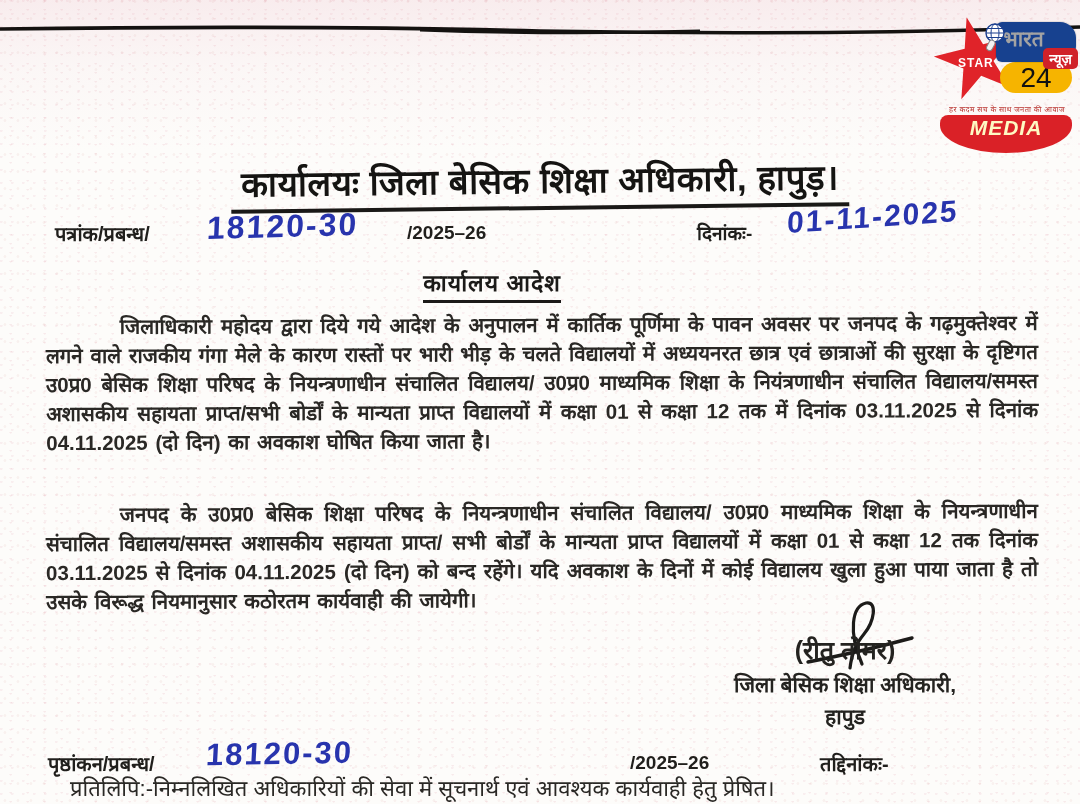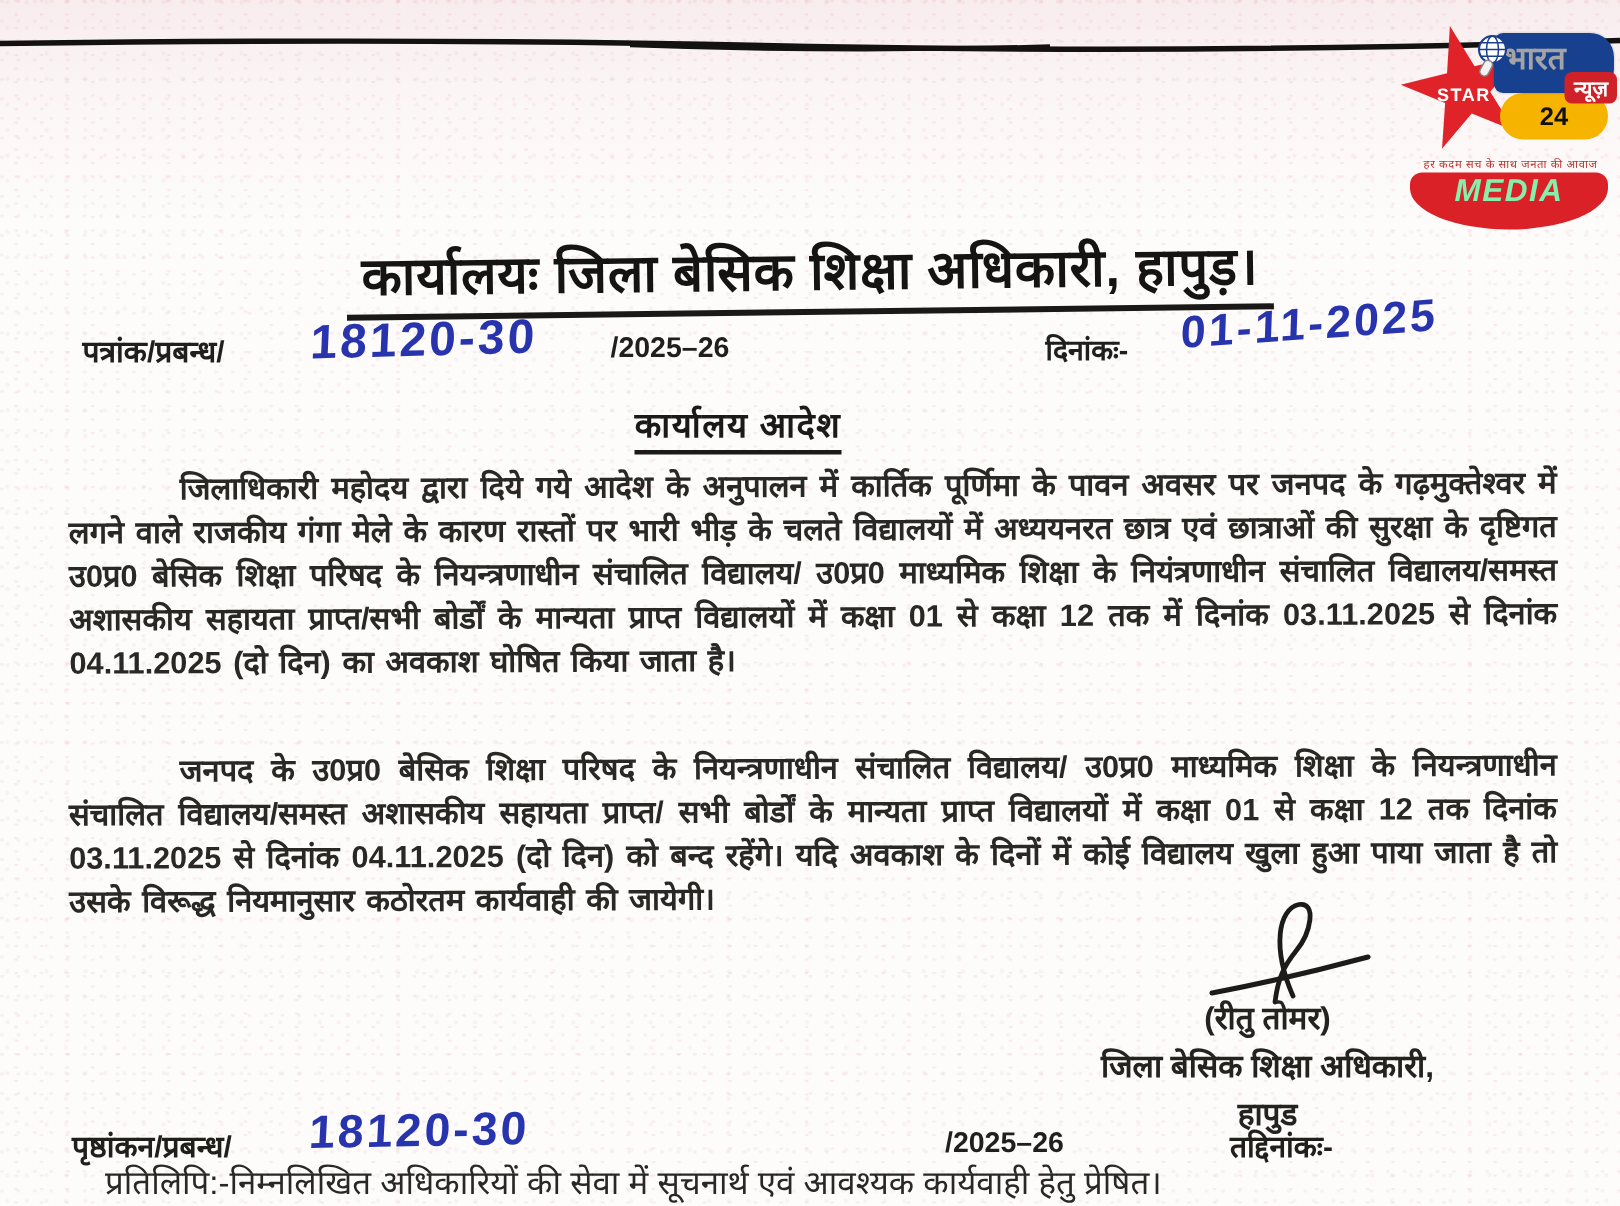--- a/index.html
+++ b/index.html
@@ -36,32 +36,32 @@
     box-shadow:0 0 0 1px rgba(0,0,0,.08);
   }
   .brand-main{position:absolute;left:7px;top:2px;color:#a3a3a3;font-weight:bold;font-size:21px;}
   .brand-sub{
     position:absolute;right:-2px;bottom:-7px;background:#d02128;color:#fff;
     font-weight:bold;font-size:14px;padding:1px 6px;border-radius:5px;z-index:3;
   }
   .pill-24{
     position:absolute;left:64px;top:52px;width:72px;height:31px;background:#f6b400;
     border-radius:16px;z-index:1;display:flex;align-items:center;justify-content:center;
-    color:#111;font-weight:bold;font-size:17px;
+    color:#111;font-weight:normal;font-size:28px;
   }
   .logo-tagline{
     position:absolute;left:-2px;top:94px;width:146px;text-align:center;
     font-size:7.5px;color:#b8332e;white-space:nowrap;letter-spacing:.4px;
   }
   .media-banner{
     position:absolute;left:4px;top:105px;width:132px;height:38px;background:#da2127;
     border-radius:10px 10px 62% 62% / 10px 10px 34px 34px;
     display:flex;align-items:flex-start;justify-content:center;
   }
-  .media-label{color:#86efac;font-weight:bold;font-style:italic;font-size:21px;letter-spacing:1px;margin-top:1px;}
+  .media-label{color:#fef9c3;font-weight:bold;font-style:italic;font-size:21px;letter-spacing:1px;margin-top:1px;}
 
   
   .doc{position:absolute;inset:0;color:#1d1c1a;}
   .office-title{
     position:absolute;left:0;top:156px;width:1080px;text-align:center;transform:rotate(-.7deg);
   }
   .office-title span{
     display:inline-block;font-size:35px;font-weight:bold;color:#151412;
     border-bottom:4px solid #1a1917;padding:0 10px 3px 10px;letter-spacing:.5px;
   }
@@ -84,21 +84,21 @@
     font-size:20.5px;line-height:29px;font-weight:bold;color:#2a2825;
     text-align:justify;text-indent:74px;transform:rotate(-.25deg);
     word-spacing:2px;
   }
   .para1{top:310px;}
   .para2{top:498px;}
 
   
   .sigblock{position:absolute;left:690px;top:600px;width:310px;text-align:center;}
   .sig-svg{position:absolute;left:110px;top:-2px;}
-  .sig-name{position:relative;margin-top:64px;font-size:21px;font-weight:bold;color:#242320;}
+  .sig-name{position:relative;margin-top:32px;font-size:25px;font-weight:bold;color:#242320;}
   .sig-desig{font-size:21px;font-weight:bold;color:#242320;margin-top:4px;}
   .sig-place{font-size:21px;font-weight:bold;color:#242320;margin-top:4px;}
 
   
   .footrow{position:absolute;left:48px;top:736px;right:20px;height:48px;}
   .end-label{position:absolute;left:0;top:14px;font-size:20px;}
   .end-number{position:absolute;left:158px;top:0px;font-size:31px;transform:rotate(-1deg) skewX(-4deg);}
   .end-year{position:absolute;left:582px;top:16px;font-size:19px;}
   .same-date-label{position:absolute;left:772px;top:14px;font-size:20px;}
   .copyline{

